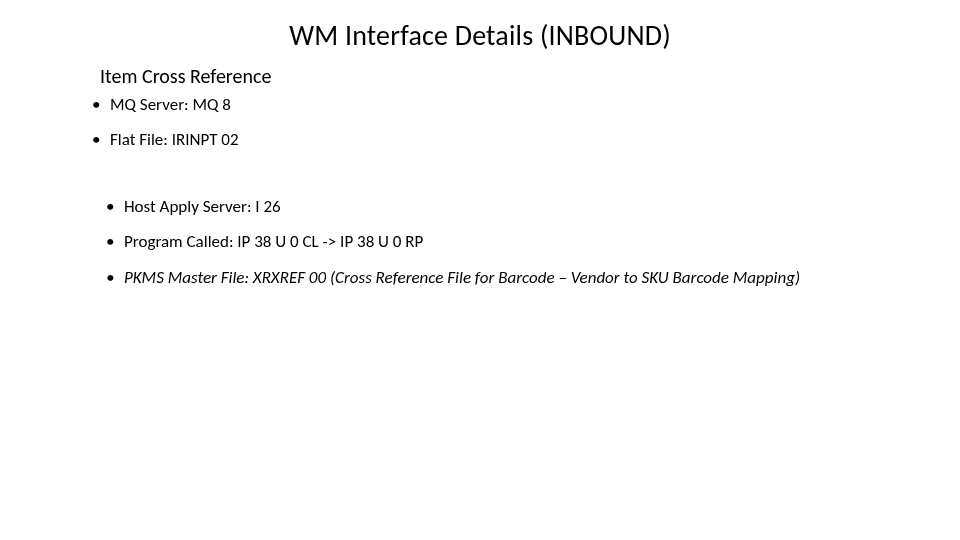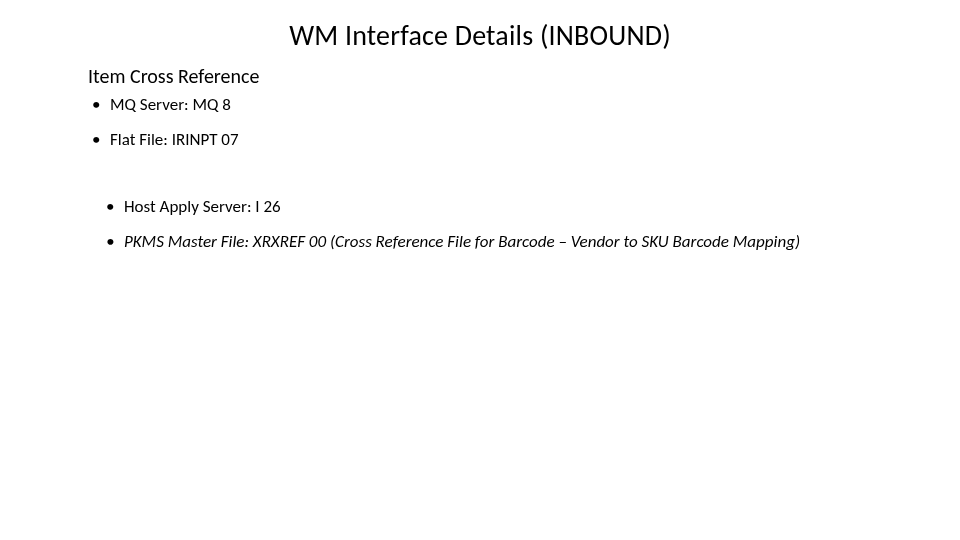--- a/index.html
+++ b/index.html
@@ -23,21 +23,21 @@
     left: 0;
     width: 100%;
     text-align: center;
     font-size: 28px;
     font-weight: 400;
     letter-spacing: 0.2px;
   }
   .subtitle {
     position: absolute;
     top: 64px;
-    left: 88px;
+    left: 100px;
     font-size: 20px;
     font-weight: 400;
   }
   .group1 {
     position: absolute;
     top: 94px;
     left: 92px;
     right: 80px;
   }
   .group2 {
@@ -77,26 +77,29 @@
 
   <div class="title">WM Interface Details (INBOUND)</div>
 
   <div class="subtitle">Item Cross Reference</div>
 
   <ul class="group1">
     <li>
       <span>MQ Server: MQ 8</span>
     </li>
     <li>
-      <span>Flat File: IRINPT 07</span>
+      <span>Flat File: IRINPT 02</span>
     </li>
   </ul>
 
   <ul class="group2">
     <li>
       <span>Host Apply Server: I 26</span>
+    </li>
+    <li>
+      <span>Program Called: IP 38 U 0 CL -&gt; IP 38 U 0 RP</span>
     </li>
     <li class="wrap">
       <span>PKMS Master File: XRXREF 00 (Cross Reference File for Barcode – Vendor to SKU Barcode Mapping)</span>
     </li>
   </ul>
 
 </div>
 
 </body></html>

